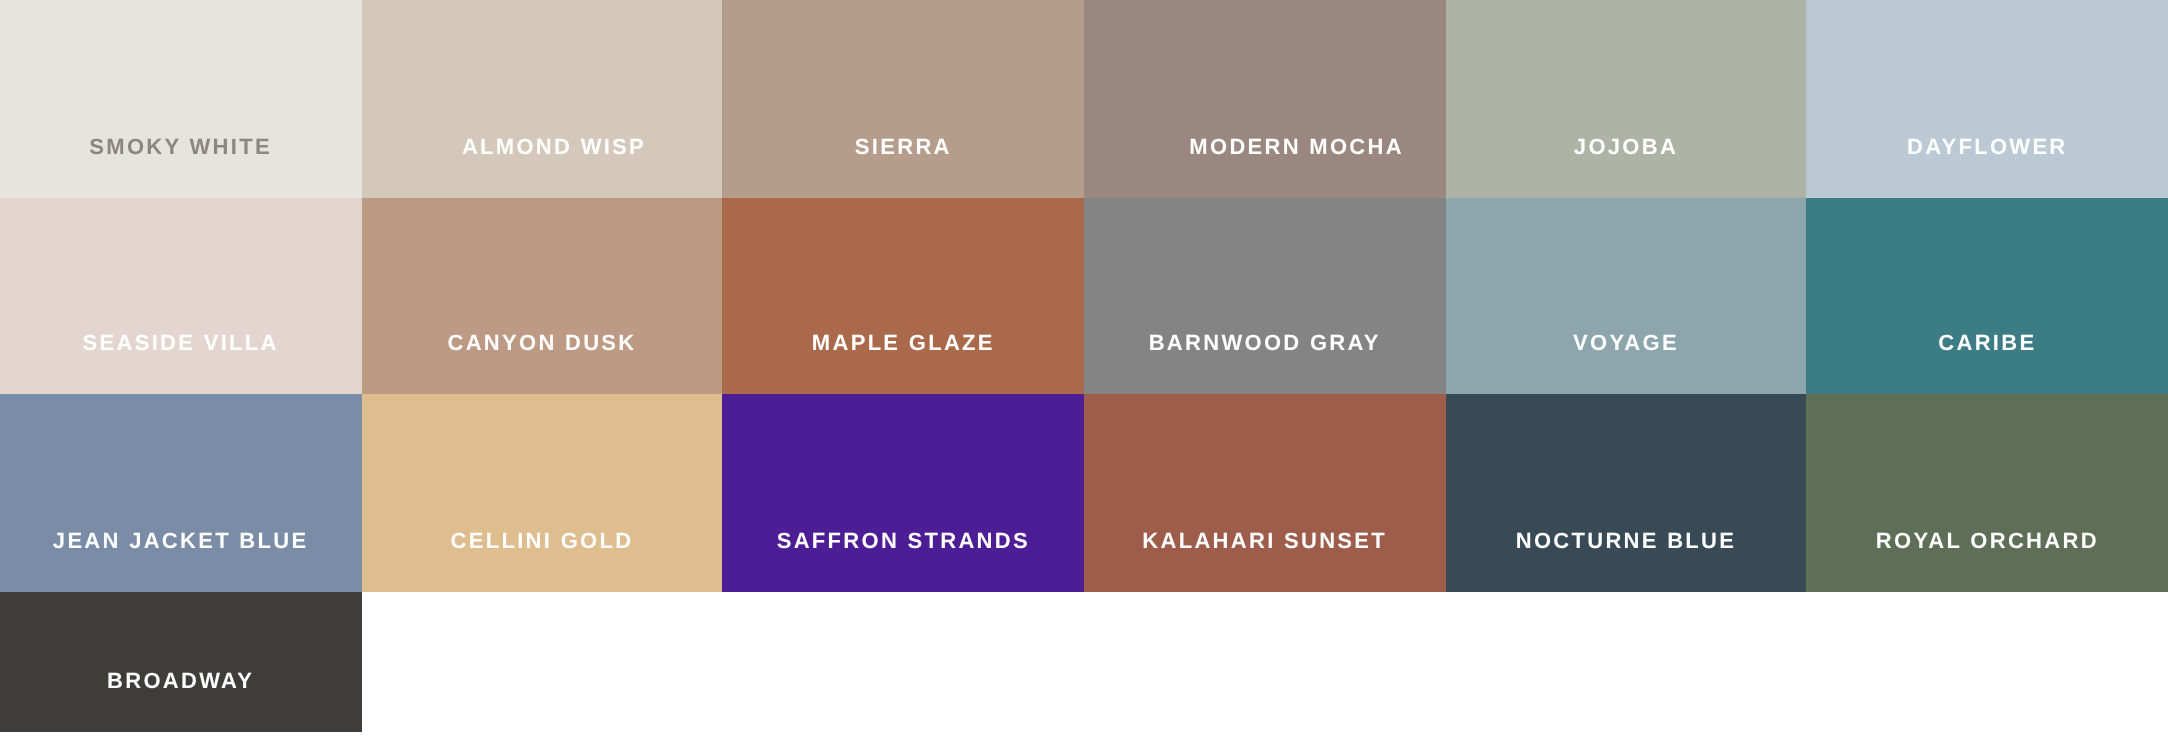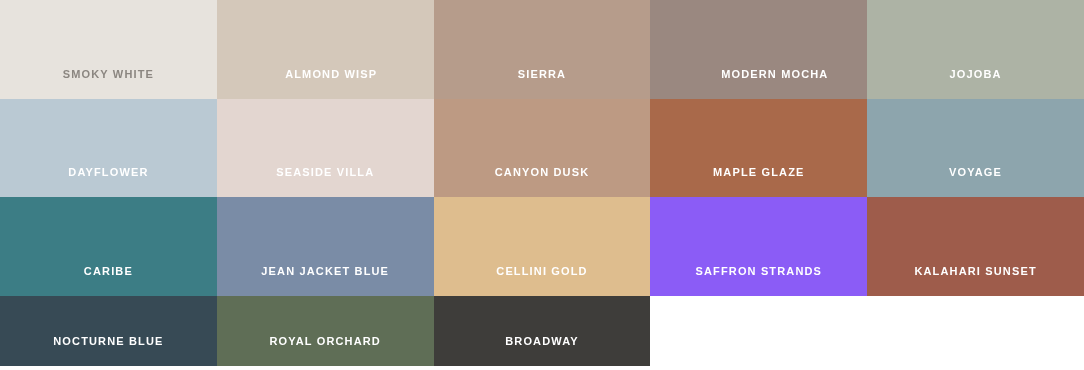--- a/index.html
+++ b/index.html
@@ -7,21 +7,21 @@
     width: 1084px;
     height: 370px;
     background: #ffffff;
     font-family: "Liberation Sans", sans-serif;
     overflow: hidden;
   }
   #palette-grid {
     width: 1084px;
     height: 366px;
     display: grid;
-    grid-template-columns: repeat(5, 1fr);
+    grid-template-columns: repeat(6, 1fr);
     grid-template-rows: repeat(3, 1fr);
   }
   .swatch {
     position: relative;
     width: 100%;
     height: 100%;
     display: flex;
     align-items: flex-end;
     justify-content: center;
   }
@@ -66,33 +66,36 @@
     </div>
     <div class="swatch" style="background: rgb(227, 214, 208);">
       <span class="swatch-label" style="color: rgb(255, 255, 255);">SEASIDE VILLA</span>
     </div>
     <div class="swatch" style="background: rgb(189, 154, 131);">
       <span class="swatch-label" style="color: rgb(255, 255, 255);">CANYON DUSK</span>
     </div>
     <div class="swatch" style="background: rgb(169, 105, 74); justify-content: center;">
       <span class="swatch-label" style="color: rgb(255, 255, 255);">MAPLE GLAZE</span>
     </div>
+    <div class="swatch" style="background: rgb(132, 132, 132);">
+      <span class="swatch-label" style="color: rgb(255, 255, 255);">BARNWOOD GRAY</span>
+    </div>
     <div class="swatch" style="background: rgb(141, 165, 173);">
       <span class="swatch-label" style="color: rgb(255, 255, 255);">VOYAGE</span>
     </div>
     <div class="swatch" style="background: rgb(60, 125, 133);">
       <span class="swatch-label" style="color: rgb(255, 255, 255);">CARIBE</span>
     </div>
     <div class="swatch" style="background: rgb(122, 140, 166);">
       <span class="swatch-label" style="color: rgb(255, 255, 255);">JEAN JACKET BLUE</span>
     </div>
     <div class="swatch" style="background: rgb(222, 189, 142);">
       <span class="swatch-label" style="color: rgb(255, 255, 255);">CELLINI GOLD</span>
     </div>
-    <div class="swatch" style="background: #8b5cf6;">
+    <div class="swatch" style="background: #4c1d95;">
       <span class="swatch-label" style="color: rgb(255, 255, 255);">SAFFRON STRANDS</span>
     </div>
     <div class="swatch" style="background: rgb(158, 92, 75);">
       <span class="swatch-label" style="color: rgb(255, 255, 255);">KALAHARI SUNSET</span>
     </div>
     <div class="swatch" style="background: rgb(55, 74, 85);">
       <span class="swatch-label" style="color: rgb(255, 255, 255);">NOCTURNE BLUE</span>
     </div>
     <div class="swatch" style="background: rgb(95, 110, 86);">
       <span class="swatch-label" style="color: rgb(255, 255, 255);">ROYAL ORCHARD</span>

